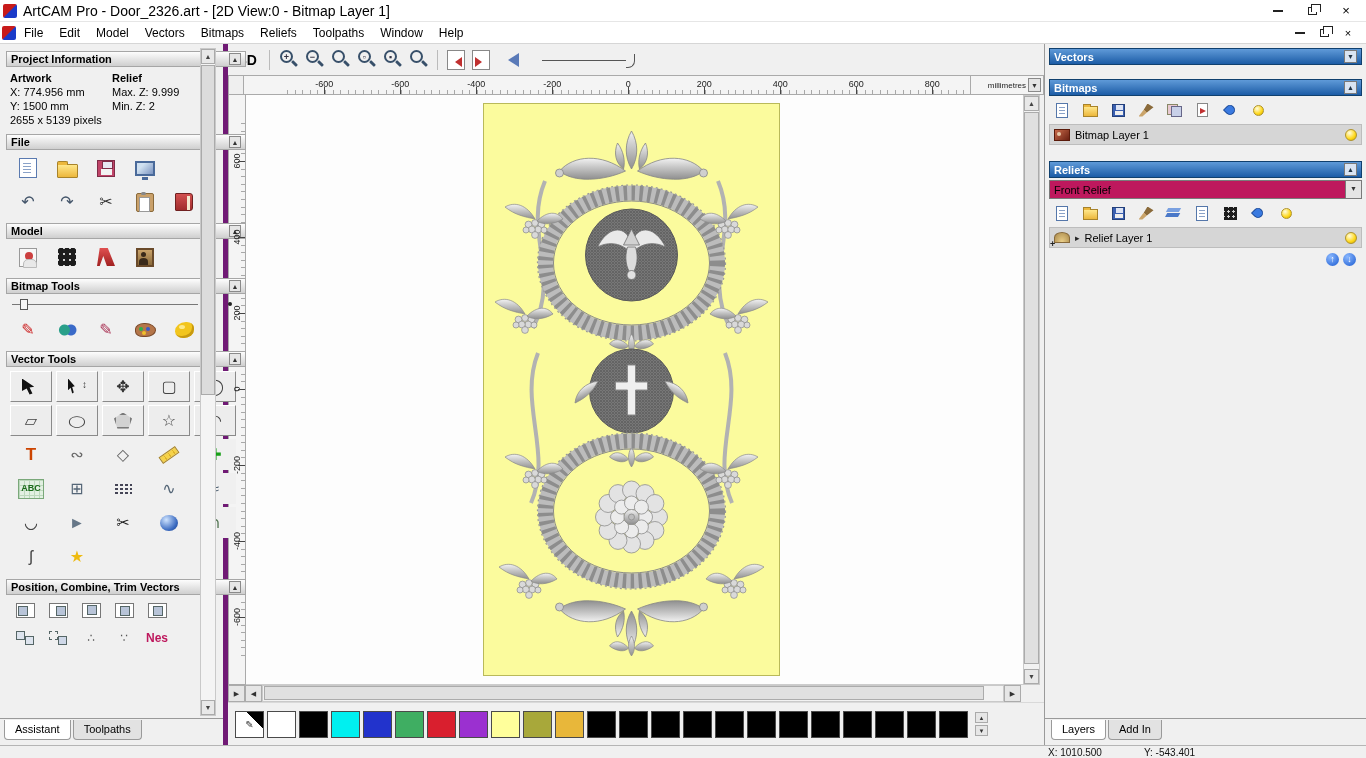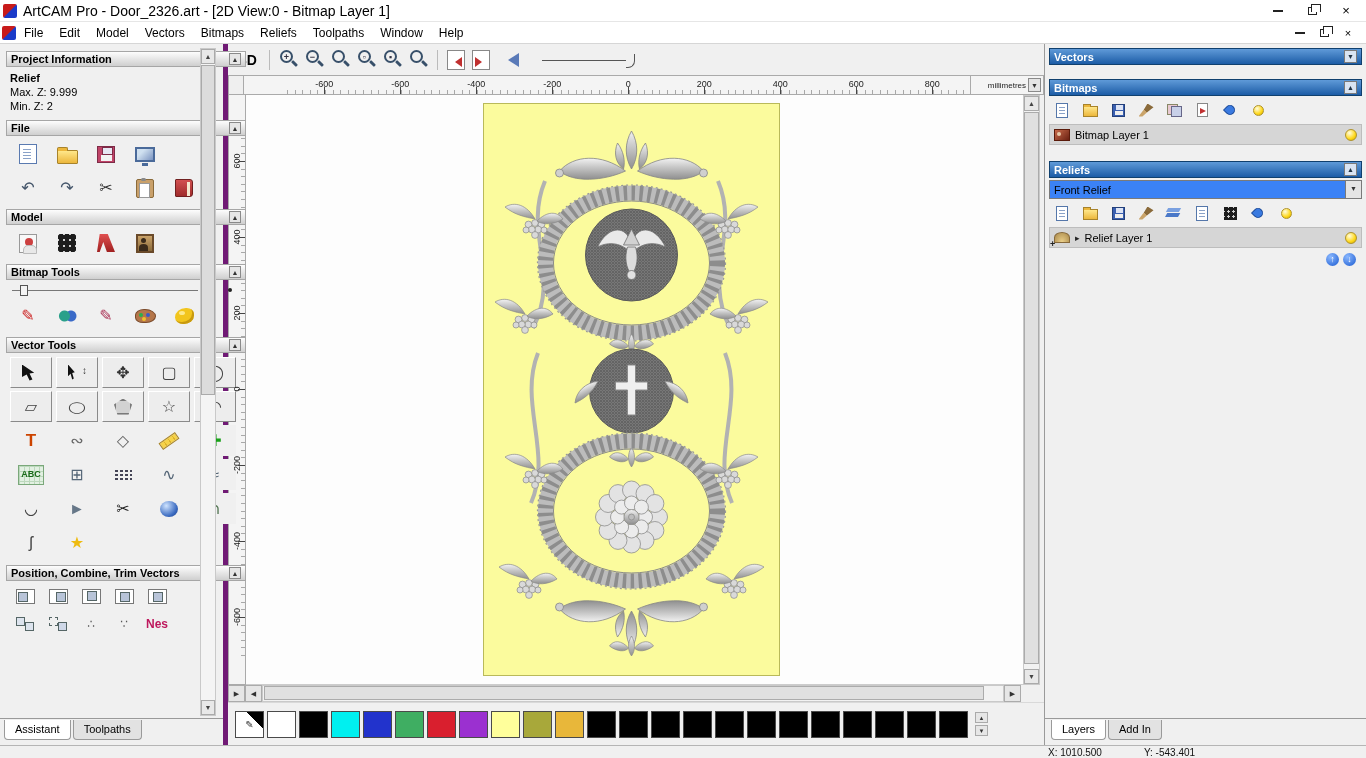--- a/index.html
+++ b/index.html
@@ -155,21 +155,21 @@
 #right{flex:1;position:relative;background:#f0f0f0;border-left:1px solid #9a9a9a}
 .rheader{height:17px;margin:4px 4px 0;background:linear-gradient(#5f9ad8,#1c5ca6);border:1px solid #10406e;color:#fff;font-weight:bold;font-size:11px;display:flex;align-items:center;padding:0 4px}
 .rh-btn{margin-left:auto;width:13px;height:13px;background:#d9e4f2;border:1px solid #7a7a7a;color:#234;font-size:7px;line-height:12px;text-align:center}
 .rtoolbar{display:flex;align-items:center;gap:6px;padding:4px 6px 2px}
 .rtool{width:22px;height:20px;display:inline-flex;align-items:center;justify-content:center}
 .layer-row{height:21px;margin:2px 4px 0;background:#d6d6d6;border:1px solid #bdbdbd;display:flex;align-items:center;gap:5px;padding:0 4px;font-size:11px}
 .layer-row .lbl{flex:1}
 .expander{font-size:9px;color:#222}
 .ic-bulb{width:12px;height:12px;border-radius:50%;background:radial-gradient(circle at 35% 30%,#fffce0,#ffd81a 60%,#c9a400);border:1px solid #b0932a;flex:0 0 auto}
 .ic-bulb-sm{width:11px;height:11px;border-radius:50%;background:radial-gradient(circle at 35% 30%,#fffce0,#ffd81a 60%,#c9a400);border:1px solid #b0932a}
-.rcombo{height:19px;margin:2px 4px 0;background:#3b82f6;border:1px solid #7a7a7a;display:flex;align-items:center;font-size:11px;padding-left:4px}
+.rcombo{height:19px;margin:2px 4px 0;background:#be185d;border:1px solid #7a7a7a;display:flex;align-items:center;font-size:11px;padding-left:4px}
 .rcombo .combo-arrow{margin-left:auto;width:16px;height:17px;background:#e4e4e4;border-left:1px solid #7a7a7a;font-size:7px;line-height:16px;text-align:center;color:#333}
 .updown{display:flex;justify-content:flex-end;gap:4px;padding:5px 10px 0}
 .circ-btn{width:13px;height:13px;border-radius:50%;background:radial-gradient(circle at 35% 30%,#8ab8ff,#1a5ad0);color:#fff;font-size:9px;line-height:13px;text-align:center}
 #right-tabs{position:absolute;left:0;bottom:0;width:100%;height:27px;border-top:1px solid #9a9a9a;display:flex;align-items:flex-start;padding:1px 0 0 6px;gap:2px;background:#f0f0f0}
 .ic-page-sm{width:12px;height:15px;background:#fff;border:1px solid #5577aa;position:relative}
 .ic-page-sm::before{content:"";position:absolute;left:2px;top:3px;width:6px;height:1px;background:#8aa2c8;box-shadow:0 3px 0 #8aa2c8,0 6px 0 #8aa2c8}
 .ic-folder-sm{width:15px;height:11px;background:linear-gradient(#ffe78a,#ecb73c);border:1px solid #a8832a;position:relative;margin-top:3px}
 .ic-folder-sm::before{content:"";position:absolute;top:-3px;left:-1px;width:6px;height:2px;background:#ecb73c;border:1px solid #a8832a;border-bottom:none}
 .ic-disk-sm{width:13px;height:13px;background:#3a5fb0;border:1px solid #24407a;position:relative}
 .ic-disk-sm::before{content:"";position:absolute;left:3px;top:0;width:7px;height:5px;background:#dde4f4}
@@ -239,20 +239,26 @@
 <div id="main">
 
   <div id="left">
     <div id="left-content">
 
       <div class="lheader">
         <span>Project Information</span>
         <span class="lh-btn">▲</span>
       </div>
       <div class="pi-grid">
+        <div class="pi-col">
+          <div class="pi-h">Artwork</div>
+          <div>X: 774.956 mm</div>
+          <div>Y: 1500 mm</div>
+          <div>2655 x 5139 pixels</div>
+        </div>
         <div class="pi-col">
           <div class="pi-h">Relief</div>
           <div>Max. Z: 9.999</div>
           <div>Min. Z: 2</div>
         </div>
       </div>
 
       <div class="lheader">
         <span>File</span>
         <span class="lh-btn">▲</span>

